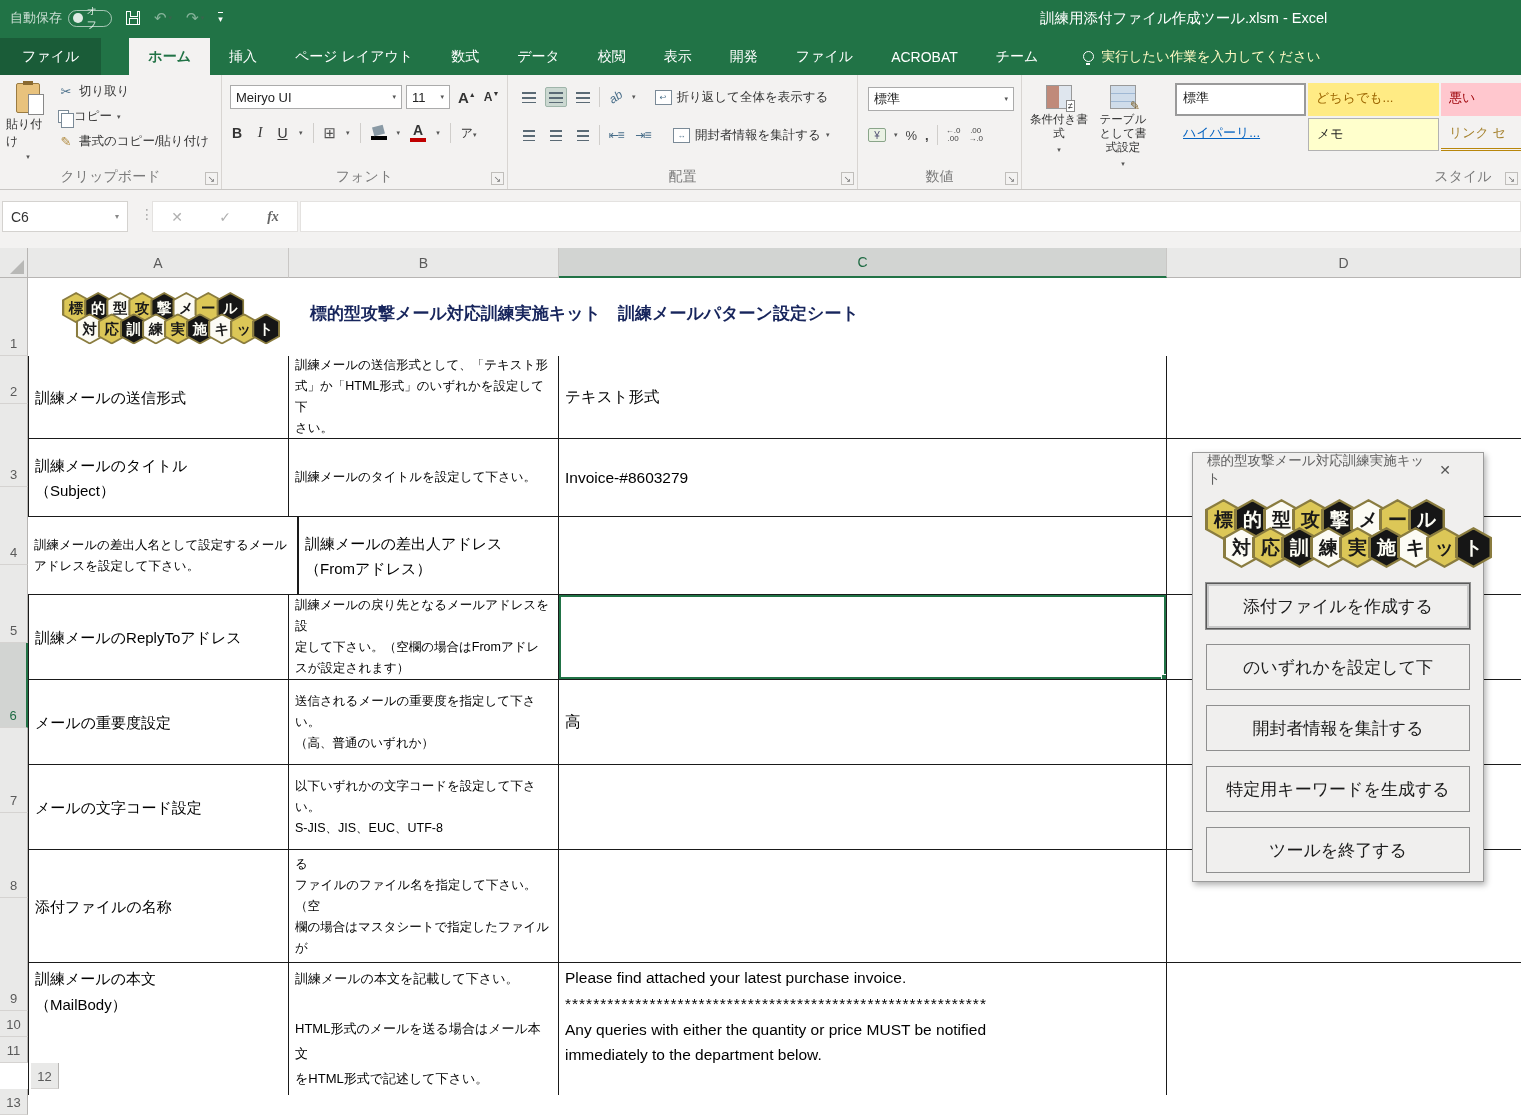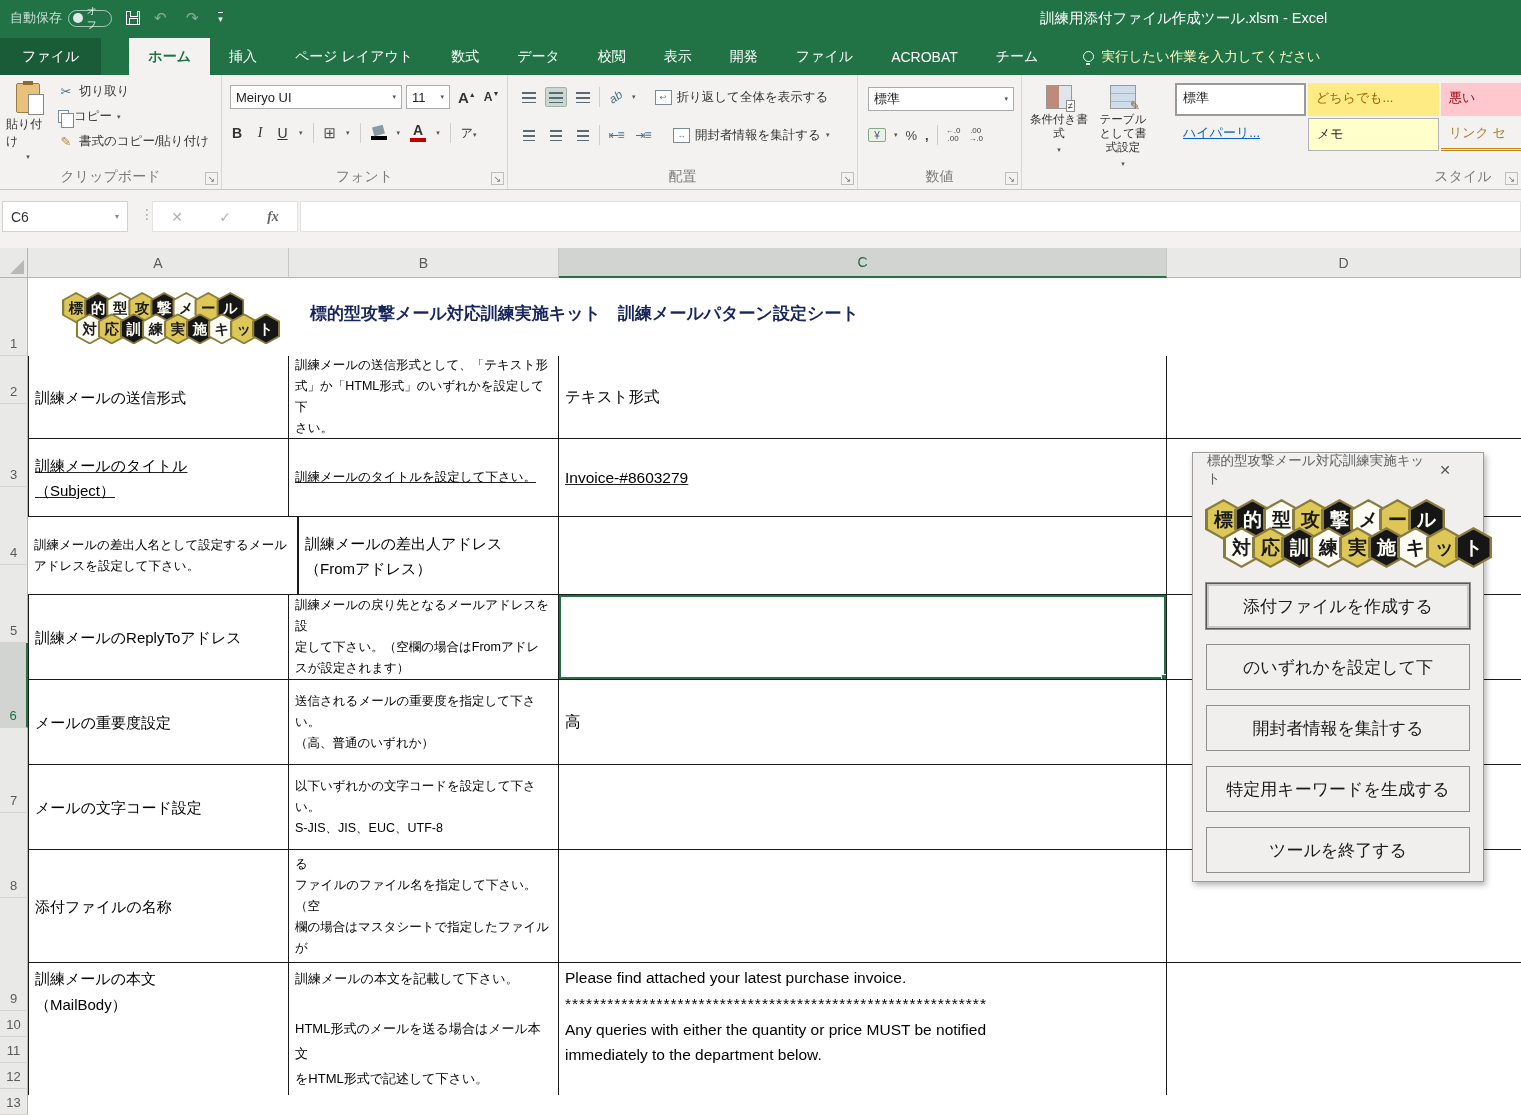--- a/index.html
+++ b/index.html
@@ -399,21 +399,21 @@
       <div class="rhead" style="height: 48px;">2</div>
       <div class="rhead" style="height: 83px;">3</div>
       <div class="rhead" style="height: 78px;">4</div>
       <div class="rhead" style="height: 78px;">5</div>
       <div class="rhead sel" style="height: 85px;">6</div>
       <div class="rhead" style="height: 85px;">7</div>
       <div class="rhead" style="height: 85px;">8</div>
       <div class="rhead" style="height: 113px;">9</div>
       <div class="rhead" style="height: 26px;">10</div>
       <div class="rhead" style="height: 26px;">11</div>
-      <div class="rhead" style="height: 26px;">12</div>
+      <div class="rhead" style="height: 26px; margin-left: 31px;">12</div>
       <div class="rhead" style="height: 26px;">13</div>
     </div>
   <div class="grid">
     <div class="row1">
       <div class="logo logo-sheet">
           <div class="hexrow">
             <span class="hex hex-gold">
               <i>標</i>
             </span>
             <span class="hex hex-black">
@@ -472,21 +472,21 @@
     </div>
     <div id="sections">
         <div class="trow" style="height: 83px;">
           <div class="cell ca">訓練メールの送信形式</div>
           <div class="cell cb">訓練メールの送信形式として、「テキスト形
 式」か「HTML形式」のいずれかを設定して下
 さい。</div>
           <div class="cell cc">テキスト形式</div>
           <div class="cell cd"></div>
         </div>
-        <div class="trow" style="height: 78px; text-decoration: underline;">
+        <div class="trow" style="height: 78px;">
           <div class="cell ca">訓練メールのタイトル
 （Subject）</div>
           <div class="cell cb">訓練メールのタイトルを設定して下さい。</div>
           <div class="cell cc">Invoice-#8603279</div>
           <div class="cell cd"></div>
         </div>
         <div class="trow" style="height: 78px;">
           <div class="cell cb">訓練メールの差出人名として設定するメール
 アドレスを設定して下さい。</div>
           <div class="cell ca">訓練メールの差出人アドレス

